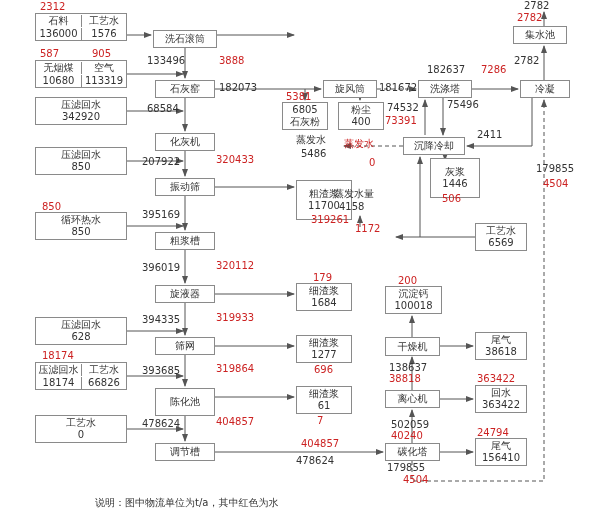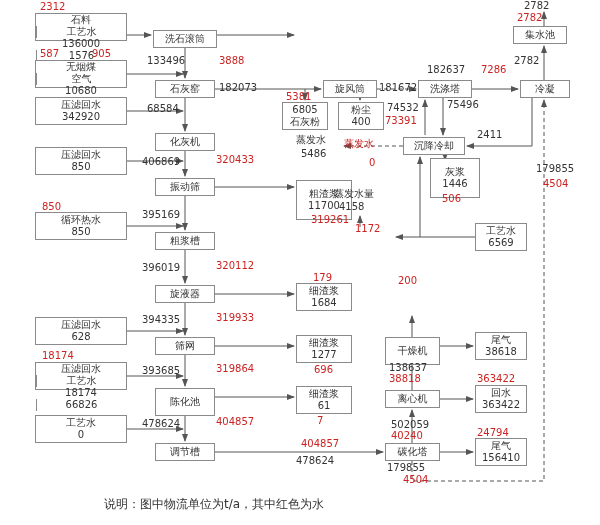--- a/index.html
+++ b/index.html
@@ -3,26 +3,26 @@
 <meta charset="utf-8">
 <style>
   * { margin:0; padding:0; box-sizing:border-box; }
   html,body { width:600px; height:525px; background:#ffffff; }
   body { position:relative; font-family:"DejaVu Sans","Liberation Sans",sans-serif; color:#333; }
   .stage { position:absolute; left:0; top:0; width:600px; height:525px; overflow:hidden; }
   svg.wires { position:absolute; left:0; top:0; }
   .box { position:absolute; border:1px solid #8a8a8a; background:#fff;
          display:flex; flex-direction:column; align-items:center; justify-content:center;
          font-size:10px; line-height:12px; text-align:center; white-space:nowrap; }
-  .box.grid { display:grid; grid-template-columns:1fr; }
+  .box.grid { display:grid; grid-template-columns:1fr 1fr; }
   .box.grid span { display:flex; align-items:center; justify-content:center; }
   .box.grid span.c2 { border-left:1px solid #8a8a8a; }
   .lbl { position:absolute; font-size:10px; line-height:10px; white-space:nowrap; color:#333; }
   .red { color:#cc2222; }
-  .caption { position:absolute; font-size:12px; color:#333; white-space:nowrap;margin-left:9px; }
+  .caption { position:absolute; font-size:10px; color:#333; white-space:nowrap; }
 </style>
 </head>
 <body>
 
 <div class="stage">
 
   <svg class="wires" width="600" height="525" viewBox="0 0 600 525">
     <defs>
       <marker id="a" markerWidth="8" markerHeight="6" refX="7" refY="3" orient="auto">
         <path d="M0,0L8,3L0,6Z" fill="#555"></path>
@@ -160,21 +160,21 @@
   <div class="box" style="left:403px;top:137px;width:62px;height:18px">
       <span>沉降冷却</span>
     </div>
 
   <div class="box" style="left:385px;top:443px;width:55px;height:18px">
       <span>碳化塔</span>
     </div>
   <div class="box" style="left:385px;top:390px;width:55px;height:18px">
       <span>离心机</span>
     </div>
-  <div class="box" style="left:385px;top:337px;width:55px;height:28px">
+  <div class="box" style="left:385px;top:337px;width:55px;height:19px">
       <span>干燥机</span>
     </div>
 
   <div class="box" style="left:282px;top:102px;width:46px;height:28px">
     <span>6805</span>
     <span>石灰粉</span>
   </div>
   <div class="box" style="left:338px;top:102px;width:46px;height:28px">
     <span>粉尘</span>
     <span>400</span>
@@ -187,20 +187,24 @@
     <span>细渣浆</span>
     <span>1684</span>
   </div>
   <div class="box" style="left:296px;top:335px;width:56px;height:28px">
     <span>细渣浆</span>
     <span>1277</span>
   </div>
   <div class="box" style="left:296px;top:386px;width:56px;height:28px">
     <span>细渣浆</span>
     <span>61</span>
+  </div>
+  <div class="box" style="left:385px;top:286px;width:57px;height:28px">
+    <span>沉淀钙</span>
+    <span>100018</span>
   </div>
   <div class="box" style="left:475px;top:332px;width:52px;height:28px">
     <span>尾气</span>
     <span>38618</span>
   </div>
   <div class="box" style="left:475px;top:385px;width:52px;height:28px">
     <span>回水</span>
     <span>363422</span>
   </div>
   <div class="box" style="left:475px;top:438px;width:52px;height:28px">
@@ -218,21 +222,21 @@
 
   <div class="lbl" style="left:296px;top:135px">蒸发水</div>
   <div class="lbl" style="left:301px;top:149px">5486</div>
   <div class="lbl red" style="left:344px;top:139px">蒸发水</div>
   <div class="lbl red" style="left:369px;top:158px">0</div>
   <div class="lbl" style="left:334px;top:189px">蒸发水量</div>
   <div class="lbl" style="left:339px;top:202px">4158</div>
 
   <div class="lbl" style="left:147px;top:56px">133496</div>
   <div class="lbl" style="left:147px;top:104px">68584</div>
-  <div class="lbl" style="left:142px;top:157px">406869</div>
+  <div class="lbl" style="left:142px;top:157px">207922</div>
   <div class="lbl" style="left:142px;top:210px">395169</div>
   <div class="lbl" style="left:142px;top:263px">396019</div>
   <div class="lbl" style="left:142px;top:315px">394335</div>
   <div class="lbl" style="left:142px;top:366px">393685</div>
   <div class="lbl" style="left:142px;top:419px">478624</div>
   <div class="lbl" style="left:296px;top:456px">478624</div>
   <div class="lbl" style="left:219px;top:83px">182073</div>
   <div class="lbl" style="left:379px;top:83px">181672</div>
   <div class="lbl" style="left:427px;top:65px">182637</div>
   <div class="lbl" style="left:524px;top:1px">2782</div>

